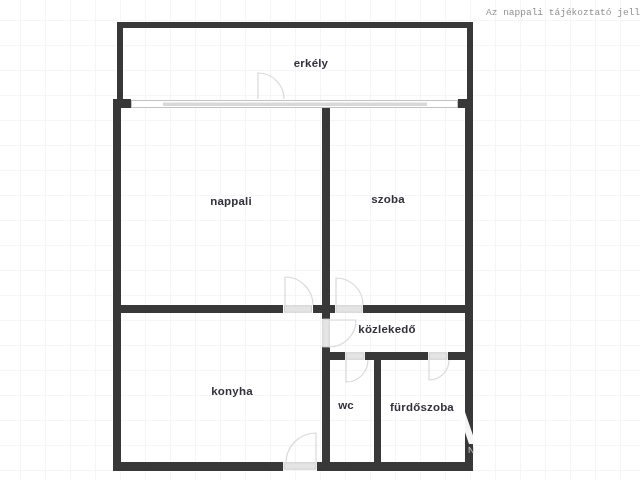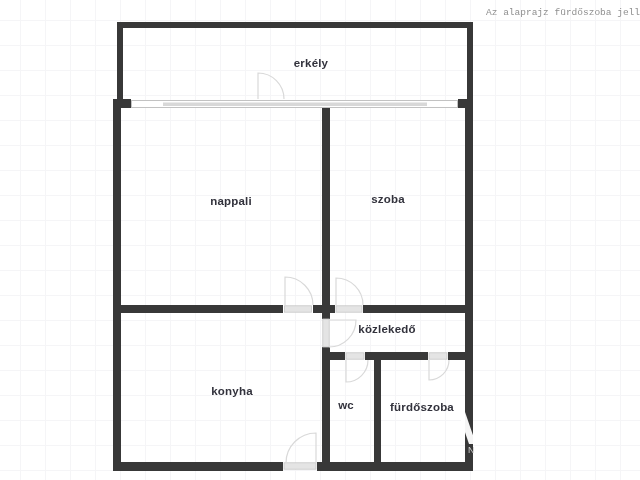--- a/index.html
+++ b/index.html
@@ -29,21 +29,21 @@
   .door-leaf{fill:#e4e4e4;stroke:#c6c6c6;stroke-width:0.8;}
   .window-frame{fill:#ffffff;stroke:#c2c2c2;stroke-width:1;}
   .window-glass{fill:#d8d8d8;}
   .wm-letter{font-family:"Liberation Sans", sans-serif;font-size:9px;fill:#cfcfcf;}
 </style>
 </head>
 <body>
 
 <div class="canvas">
 
-  <div class="disclaimer">Az alaprajz fürdőszoba jell</div>
+  <div class="disclaimer">Az nappali tájékoztató jell</div>
 
   <svg class="plan" width="640" height="480" viewBox="0 0 640 480" shape-rendering="crispEdges">
 
     <g>
       <rect class="wall" x="117" y="22" width="356" height="6"></rect>
       <rect class="wall" x="117" y="22" width="6" height="78"></rect>
       <rect class="wall" x="467" y="22" width="6" height="78"></rect>
     </g>
 
     <g>

